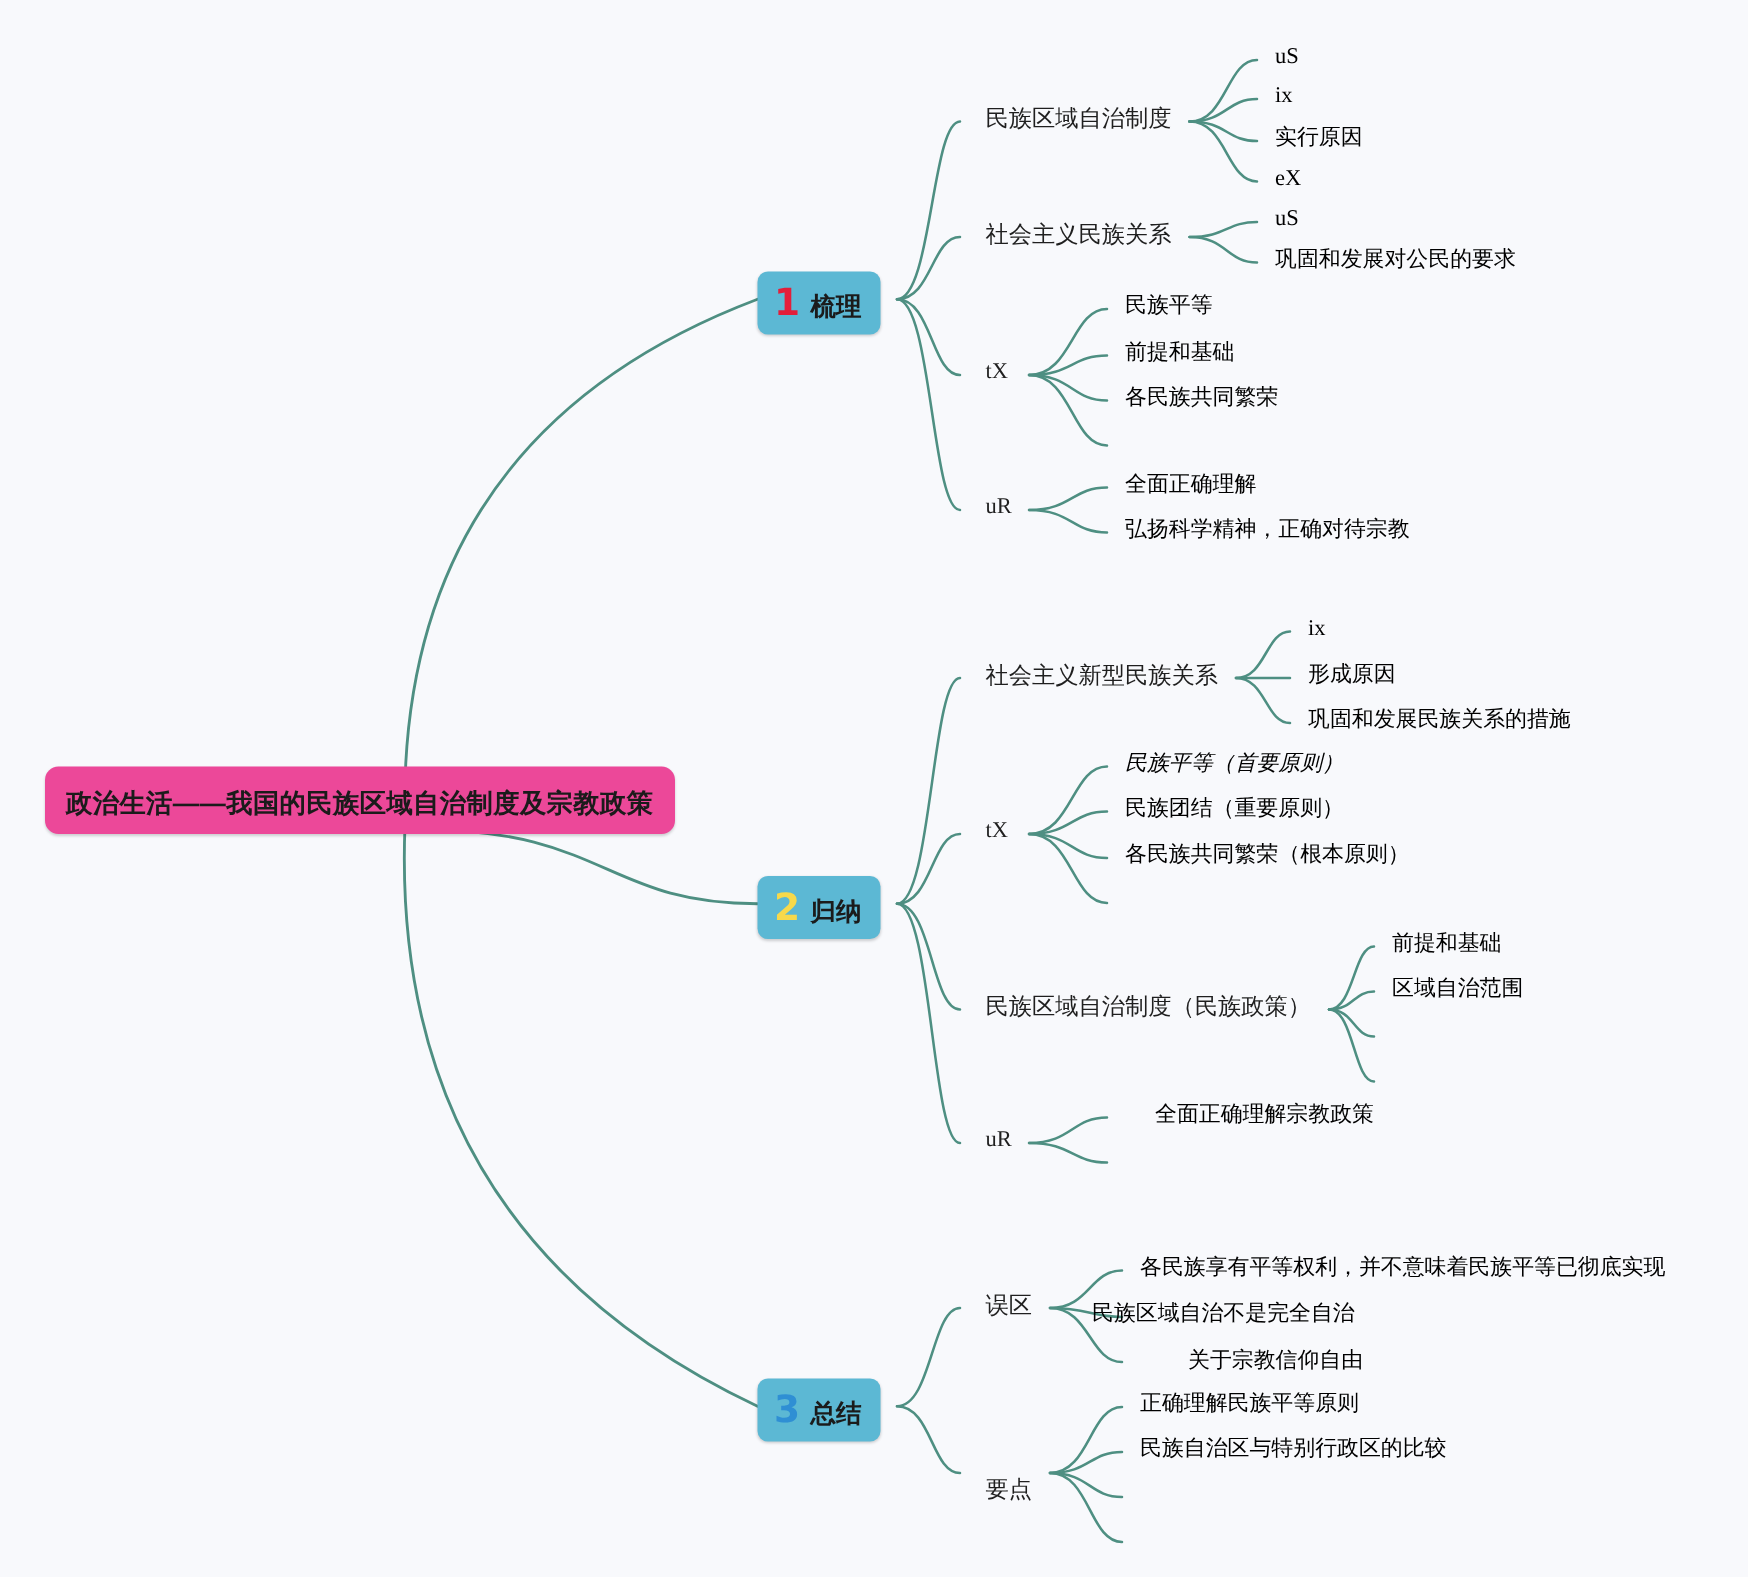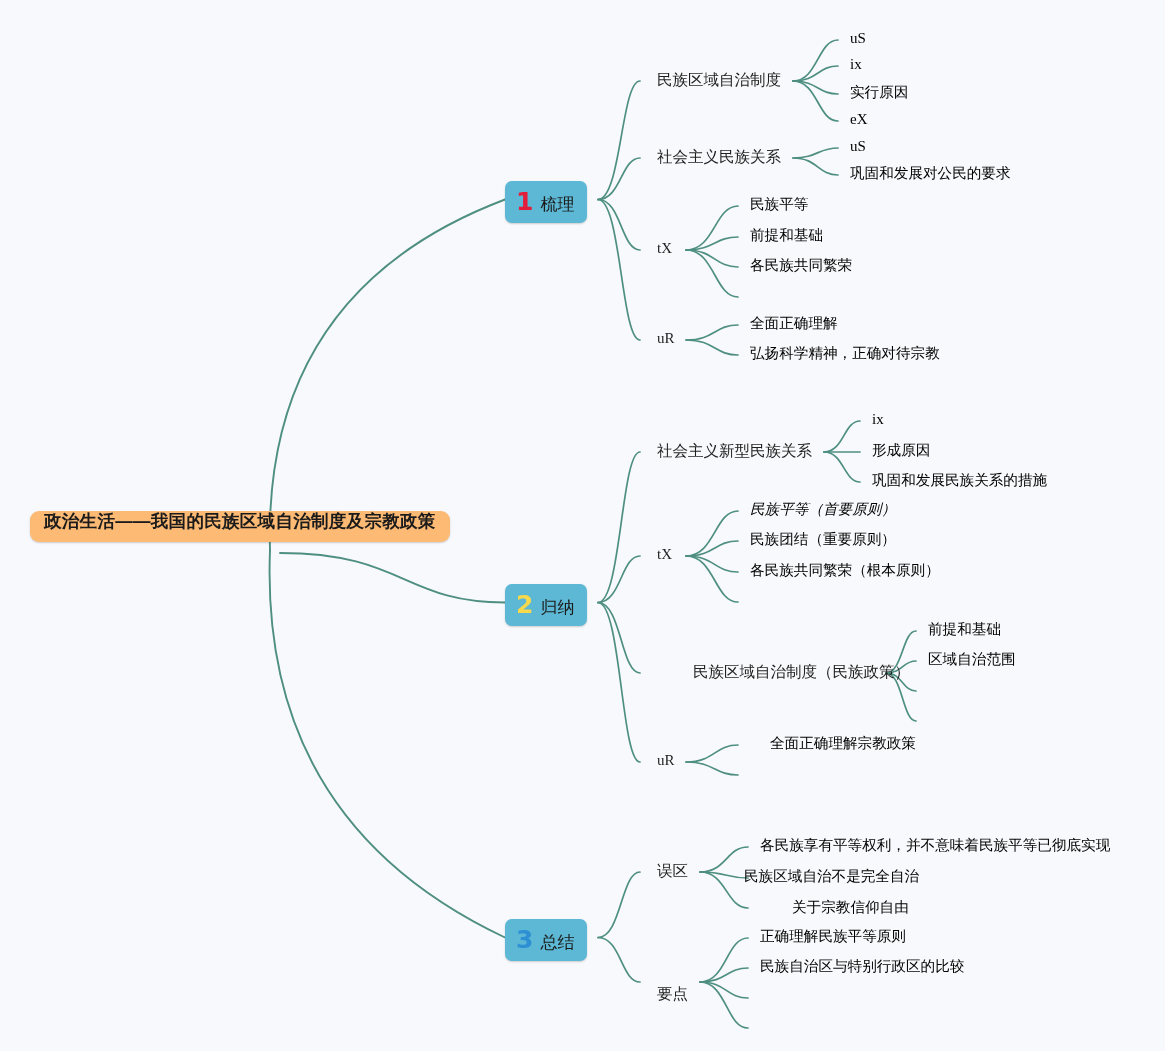--- a/index.html
+++ b/index.html
@@ -29,23 +29,23 @@
   .edge-main {
     stroke-width: 1.9;
   }
   
   .node {
     position: absolute;
     white-space: nowrap;
     line-height: 1;
   }
   .root-node {
-    background: #fdba74;
+    background: #ec4899;
     border-radius: 9px;
-    padding: 2px 14px 11px 14px;
+    padding: 16px 14px 11px 14px;
     font-size: 17.5px;
     font-weight: bold;
     color: #1b1b1b;
     letter-spacing: 0.3px;
     box-shadow: 0 1px 2px rgba(0,0,0,0.18);
   }
   .branch-node {
     background: #5cb8d4;
     border-radius: 7px;
     padding: 8px 13px 9px 11px;
@@ -54,21 +54,21 @@
     align-items: baseline;
     gap: 7px;
   }
   .branch-num {
     font-size: 25px;
     font-weight: bold;
     font-family: "DejaVu Sans", sans-serif;
   }
   .branch-label {
     font-size: 17px;
-    font-weight: normal;
+    font-weight: bold;
     color: #1b1b1b;
   }
   .topic {
     font-size: 15.5px;
     color: #1f1f1f;
   }
   .leaf {
     font-size: 14.6px;
     color: #000000;
   }
@@ -156,29 +156,29 @@
       <span class="branch-label">归纳</span>
     </div>
     <div class="node topic" style="left: 657px; top: 443px;">社会主义新型民族关系</div>
     <div class="node leaf lat" style="left: 872px; top: 412px;">ix</div>
     <div class="node leaf" style="left: 872px; top: 443px;">形成原因</div>
     <div class="node leaf" style="left: 872px; top: 473px;">巩固和发展民族关系的措施</div>
     <div class="node topic lat" style="left: 657px; top: 547px;">tX</div>
     <div class="node leaf" style="left: 750px; top: 502px; font-style: italic;">民族平等（首要原则）</div>
     <div class="node leaf" style="left: 750px; top: 532px;">民族团结（重要原则）</div>
     <div class="node leaf" style="left: 750px; top: 563px;">各民族共同繁荣（根本原则）</div>
-    <div class="node topic" style="left: 657px; top: 664px; margin-left: 36px;">民族区域自治制度（民族政策）</div>
+    <div class="node topic" style="left: 657px; top: 664px;">民族区域自治制度（民族政策）</div>
     <div class="node leaf" style="left: 928px; top: 622px;">前提和基础</div>
     <div class="node leaf" style="left: 928px; top: 652px;">区域自治范围</div>
     <div class="node topic lat" style="left: 657px; top: 753px;">uR</div>
     <div class="node leaf" style="left: 750px; top: 736px; margin-left: 20px;">全面正确理解宗教政策</div>
     <div class="node branch-node" style="left: 505px; top: 919px;">
       <span class="branch-num" style="color: rgb(47, 143, 212);">3</span>
       <span class="branch-label">总结</span>
     </div>
     <div class="node topic" style="left: 657px; top: 863px;">误区</div>
     <div class="node leaf" style="left: 760px; top: 838px;">各民族享有平等权利，并不意味着民族平等已彻底实现</div>
-    <div class="node leaf" style="left: 744px; top: 869px;">民族区域自治不是完全自治</div>
+    <div class="node leaf" style="left: 728px; top: 869px;">民族区域自治不是完全自治</div>
     <div class="node leaf" style="left: 760px; top: 900px; margin-left: 32px;">关于宗教信仰自由</div>
     <div class="node topic" style="left: 657px; top: 986px;">要点</div>
     <div class="node leaf" style="left: 760px; top: 929px;">正确理解民族平等原则</div>
     <div class="node leaf" style="left: 760px; top: 959px;">民族自治区与特别行政区的比较</div>
   </div>
 
 </body></html>

